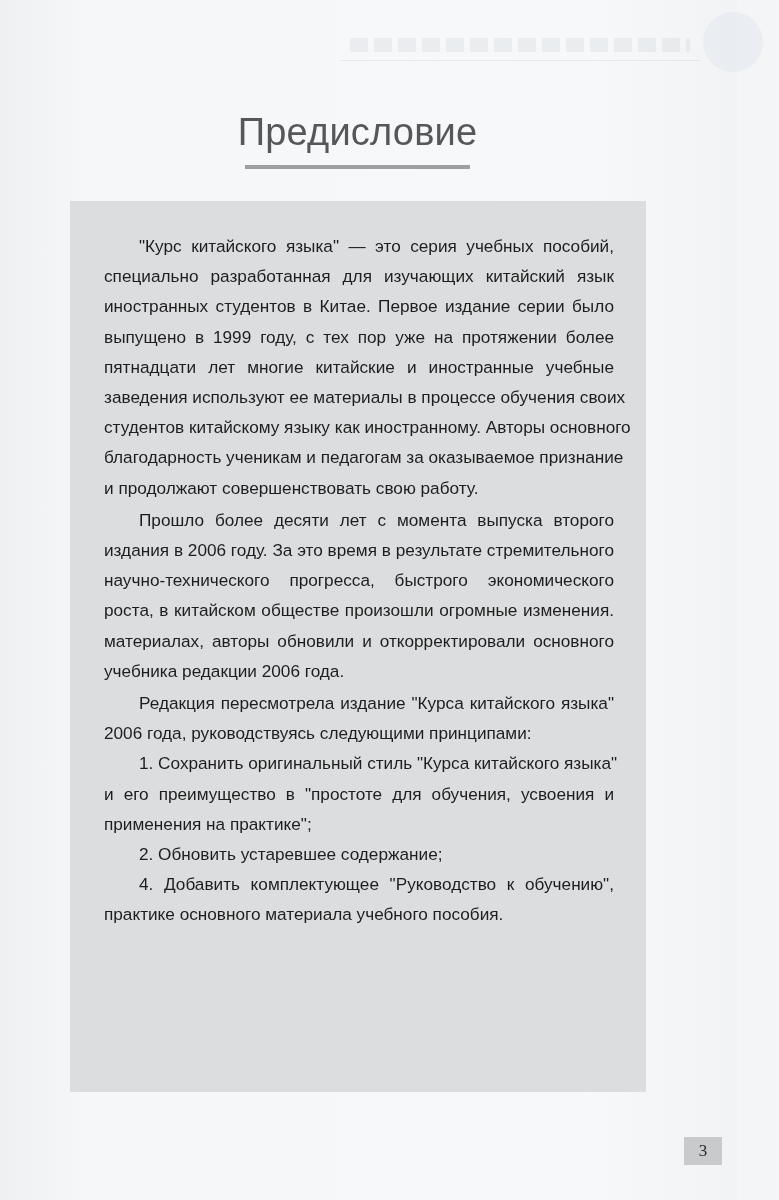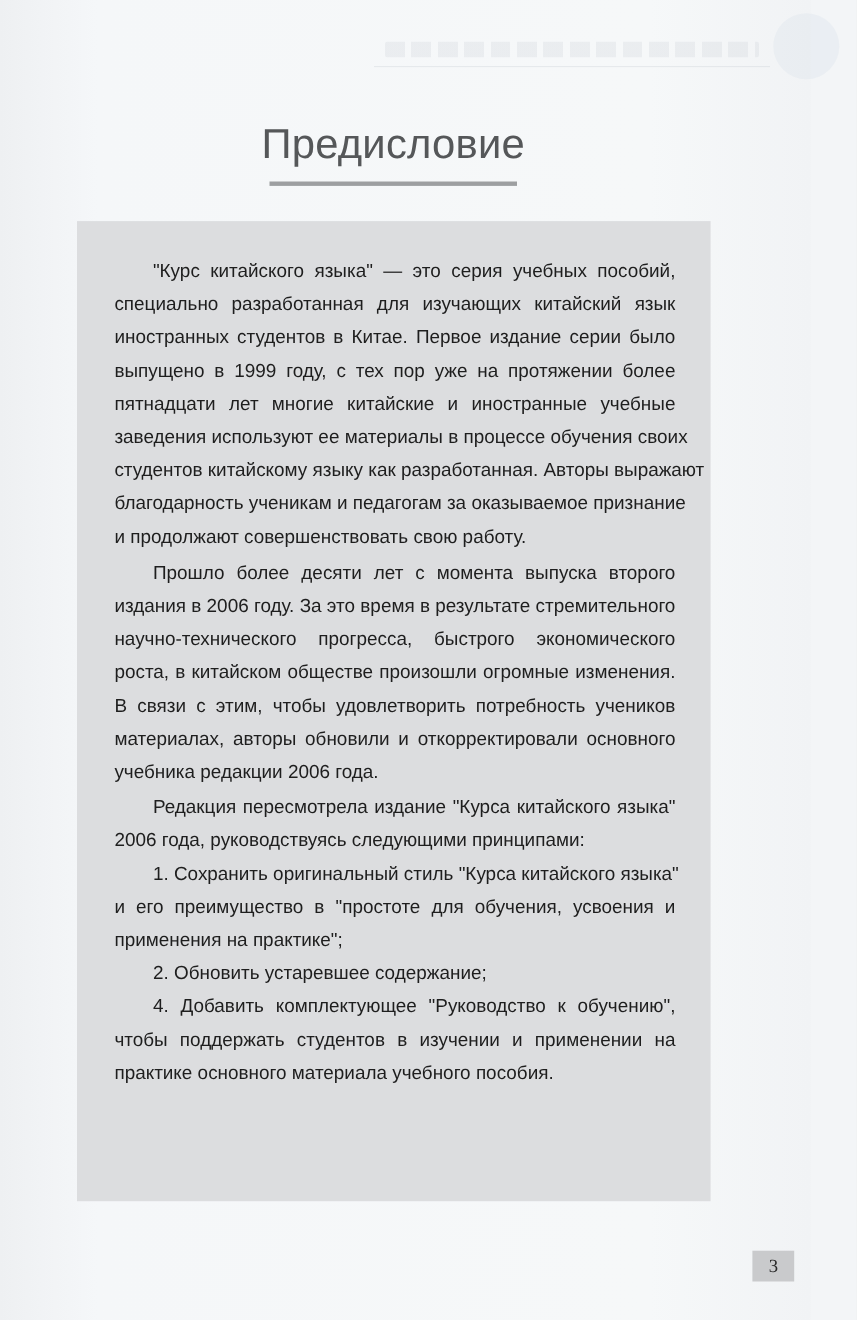--- a/index.html
+++ b/index.html
@@ -117,32 +117,31 @@
 
   <div class="box">
 
     <p class="para">
       <span class="ln indent">"Курс китайского языка" — это серия учебных пособий,</span>
       <span class="ln">специально разработанная для изучающих китайский язык</span>
       <span class="ln">иностранных студентов в Китае. Первое издание серии было</span>
       <span class="ln">выпущено в 1999 году, с тех пор уже на протяжении более</span>
       <span class="ln">пятнадцати лет многие китайские и иностранные учебные</span>
       <span class="ln">заведения используют ее материалы в процессе обучения своих</span>
-      <span class="ln">студентов китайскому языку как разработанная. Авторы выражают</span>
+      <span class="ln">студентов китайскому языку как иностранному. Авторы основного</span>
       <span class="ln">благодарность ученикам и педагогам за оказываемое признание</span>
       <span class="ln last">и продолжают совершенствовать свою работу.</span>
     </p>
     <div class="gap"></div>
 
     <p class="para">
       <span class="ln indent">Прошло более десяти лет с момента выпуска второго</span>
       <span class="ln">издания в 2006 году. За это время в результате стремительного</span>
       <span class="ln">научно-технического прогресса, быстрого экономического</span>
       <span class="ln">роста, в китайском обществе произошли огромные изменения.</span>
-      <span class="ln">В связи с этим, чтобы удовлетворить потребность учеников</span>
       <span class="ln">материалах, авторы обновили и откорректировали основного</span>
       <span class="ln last">учебника редакции 2006 года.</span>
     </p>
     <div class="gap"></div>
 
     <p class="para">
       <span class="ln indent">Редакция пересмотрела издание "Курса китайского языка"</span>
       <span class="ln last">2006 года, руководствуясь следующими принципами:</span>
     </p>
 
@@ -152,19 +151,18 @@
       <span class="ln last">применения на практике";</span>
     </p>
 
     <p class="para">
       <span class="ln indent last">2. Обновить устаревшее содержание;</span>
     </p>
 
 
     <p class="para">
       <span class="ln indent">4. Добавить комплектующее "Руководство к обучению",</span>
-      <span class="ln">чтобы поддержать студентов в изучении и применении на</span>
       <span class="ln last">практике основного материала учебного пособия.</span>
     </p>
   </div>
 
   <div class="page-number">3</div>
 </div>
 
 </body></html>

